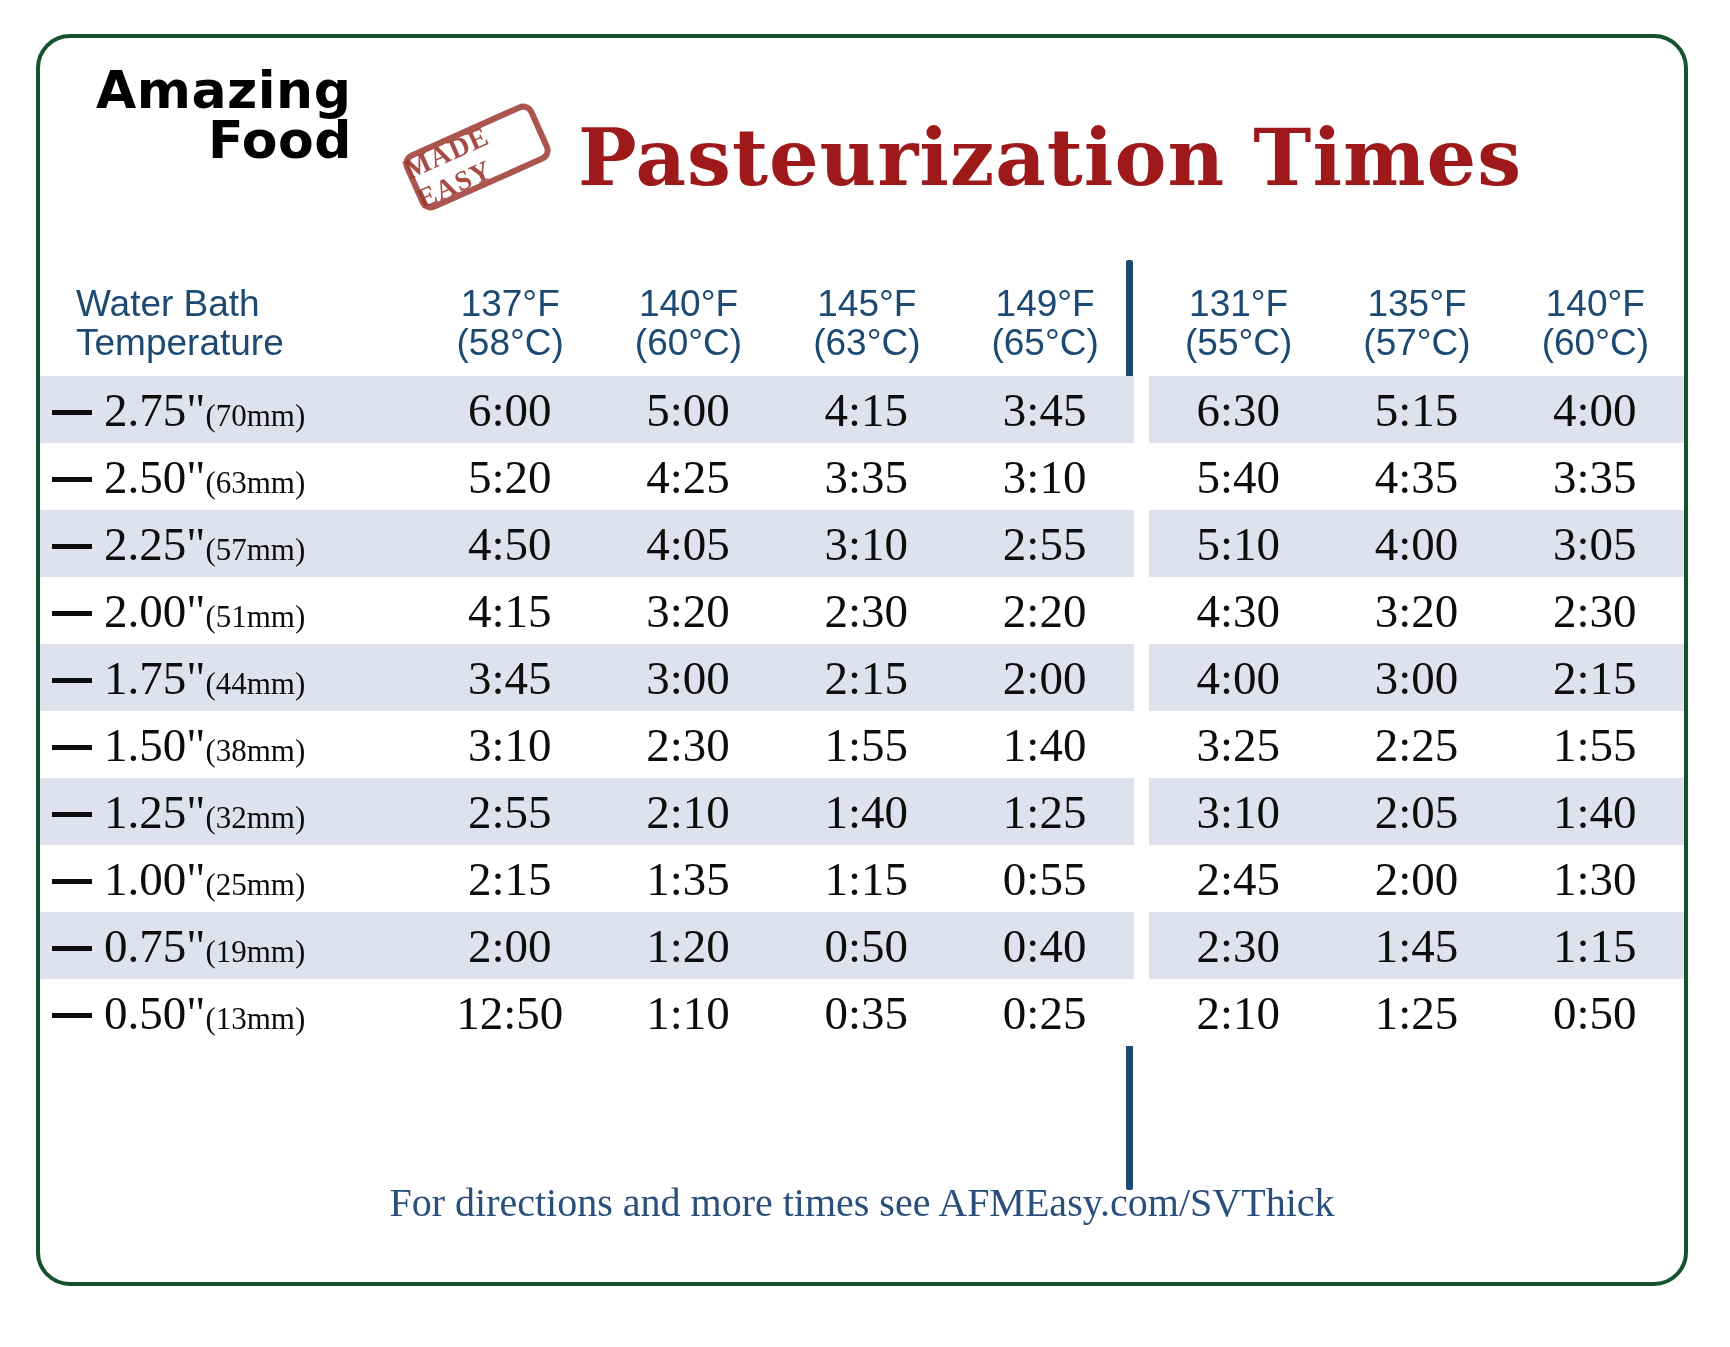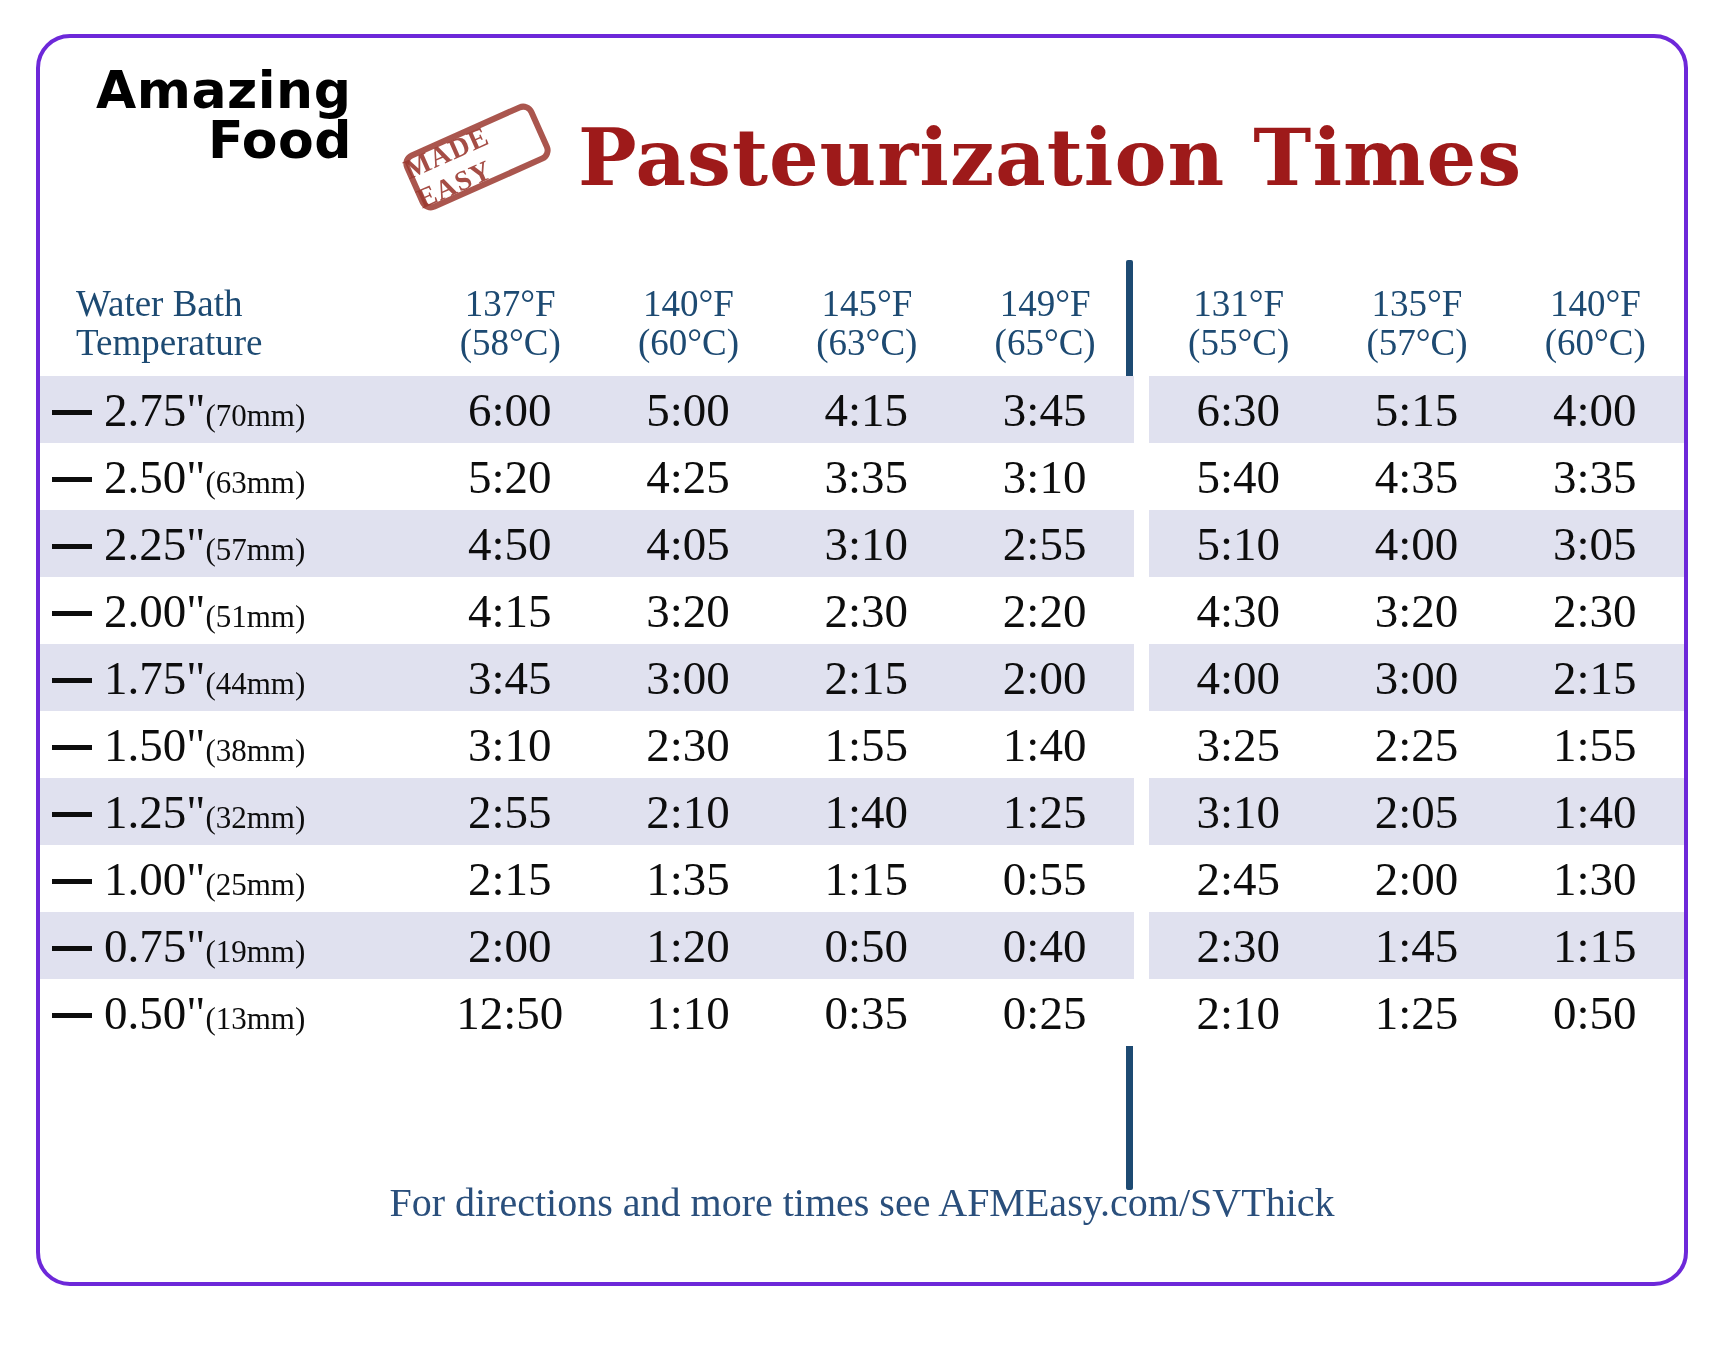--- a/index.html
+++ b/index.html
@@ -14,21 +14,21 @@
     font-family: "Liberation Serif", "DejaVu Serif", serif;
     overflow: hidden;
   }
 
   #card {
     position: absolute;
     left: 36px;
     top: 34px;
     width: 1652px;
     height: 1252px;
-    border: 4px solid #6d28d9;
+    border: 4px solid #14532d;
     border-radius: 34px;
     box-sizing: border-box;
     background: #ffffff;
     overflow: hidden;
   }
 
   
   #header {
     position: absolute;
     left: 0; top: 0;
@@ -135,21 +135,21 @@
     top: 246px;
     width: 100%;
     border-collapse: collapse;
     table-layout: fixed;
   }
   #table col.c-label { width: 350px; }
   #table col.c-data  { width: 164px; }
   #table col.c-gap   { width: 14px; }
 
   #table thead th {
-    font-family: Liberation Serif, serif;
+    font-family: Liberation Sans, sans-serif;
     font-weight: normal;
     font-size: 37px;
     color: #1d4a72;
     line-height: 1.06;
     padding: 0 0 14px 1px;
     vertical-align: top;
     text-align: center;
   }
   #table thead th.lbl {
     text-align: left;

